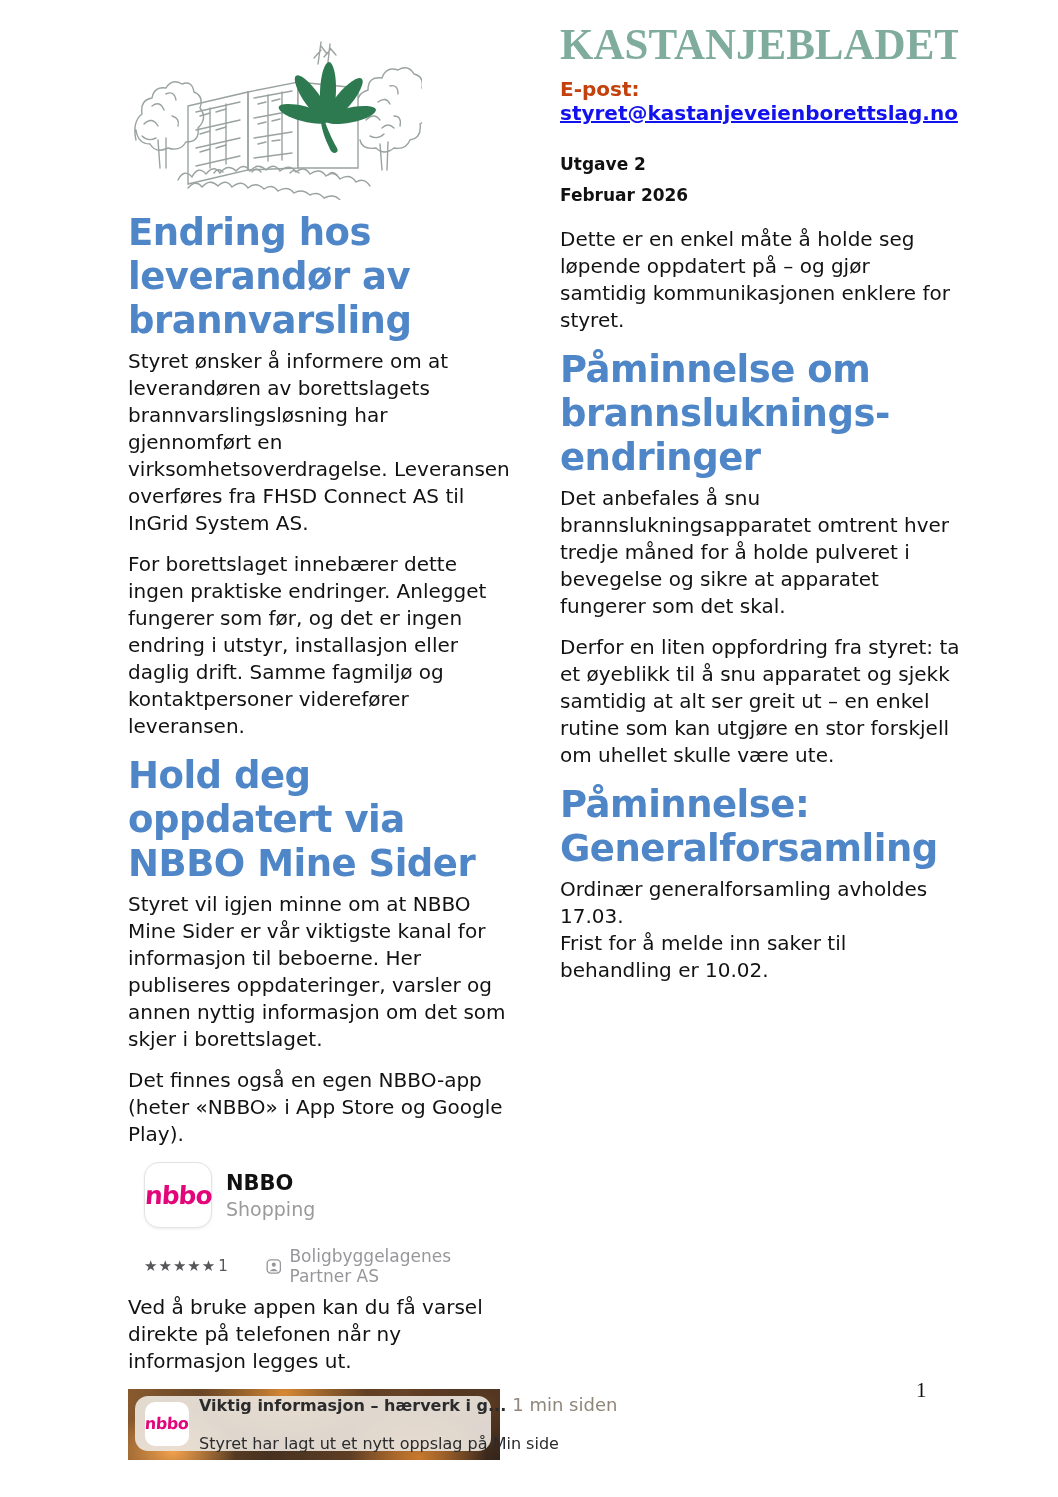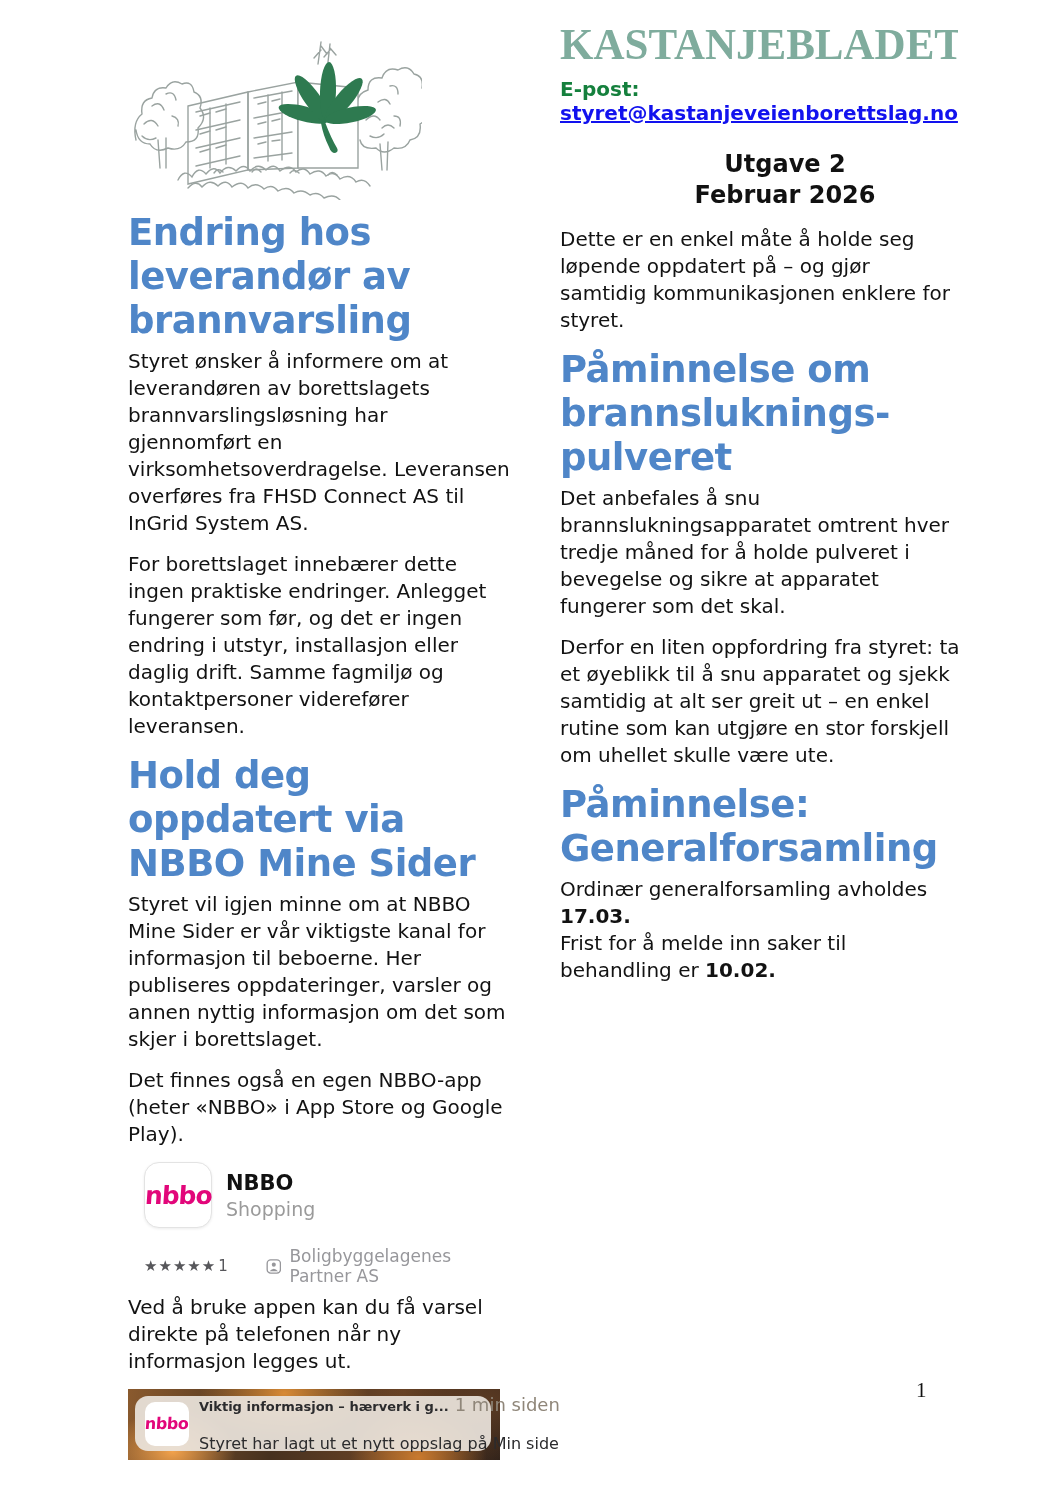--- a/index.html
+++ b/index.html
@@ -11,35 +11,35 @@
   }
 
   
   .logo-wrap { position:absolute; left:122px; top:20px; width:300px; height:180px; }
   .masthead-wrap { position:absolute; left:560px; top:18px; width:450px; }
   .masthead {
     font-family:"Liberation Serif","DejaVu Serif",serif;
     font-size:43px; font-weight:bold; color:#7FAC9D; letter-spacing:0px;
     transform:scaleY(1.05); transform-origin:left top; white-space:nowrap;
   }
-  .email-label { margin-top:10px; font-size:20px; font-weight:bold; color:#15803d; }
+  .email-label { margin-top:10px; font-size:20px; font-weight:bold; color:#c2410c; }
   .email-link  { font-size:20px; font-weight:bold; color:#1212EE; text-decoration:underline; display:inline-block; }
-  .issue { margin-top:24px; font-size:24px; font-weight:bold; color:#111; line-height:31px; white-space:pre-line;text-align:center; }
+  .issue { margin-top:24px; font-size:17px; font-weight:bold; color:#111; line-height:31px; white-space:pre-line; }
 
   
   .col-left  { position:absolute; left:128px; top:211px; width:385px; }
   .col-right { position:absolute; left:560px; top:226px; width:400px; }
 
   h2.art {
     color:#4F86C8; font-size:37px; line-height:44px; font-weight:bold;
     letter-spacing:-0.5px; white-space:pre-line; margin:8px 0 5px 0;
   }
   h2.art:first-child { margin-top:0; }
   p.body { font-size:20px; line-height:27px; margin:0 0 14px 0; color:#121212; }
-  p.body strong { font-weight:bold; }
+  p.body strong { font-weight:normal; }
 
   
   .app-card { margin:2px 0 8px 16px; width:356px; }
   .app-card-top { display:flex; align-items:center; }
   .app-icon {
     width:68px; height:66px; background:#fff; border:1px solid #e3e3e3;
     border-radius:15px; box-shadow:0 1px 3px rgba(0,0,0,0.08);
     display:flex; align-items:center; justify-content:center;
   }
   .app-icon span { color:#E2067A; font-weight:bold; font-size:25px; letter-spacing:-1px; transform:skewX(-4deg); }
@@ -67,21 +67,21 @@
     background:rgba(234,227,219,0.93); border-radius:13px;
     display:flex; align-items:center; padding:0 10px;
   }
   .notif-icon {
     width:44px; height:44px; border-radius:10px; background:#fff; flex:0 0 44px;
     display:flex; align-items:center; justify-content:center;
   }
   .notif-icon span { color:#E2067A; font-weight:bold; font-size:16px; letter-spacing:-0.5px; transform:skewX(-4deg); }
   .notif-texts { margin-left:10px; flex:1; min-width:0; }
   .notif-row1 { display:flex; align-items:baseline; }
-  .notif-title { font-size:13px; font-weight:bold; color:#2b2b2d; white-space:nowrap; }
+  .notif-title { font-size:16px; font-weight:bold; color:#2b2b2d; white-space:nowrap; }
   .notif-time  { font-size:18px; color:#8f8679; margin-left:auto; padding-left:6px; white-space:nowrap; }
   .notif-body  { font-size:16px; color:#2b2b2d; margin-top:19px; white-space:nowrap; }
 
   .page-number {
     position:absolute; left:916px; top:1378px;
     font-family:"Liberation Serif","DejaVu Serif",serif; font-size:21px; color:#111;
   }
 </style>
 </head>
 <body>
@@ -191,21 +191,21 @@
         </div>
       </div>
     </div>
   </div>
 
   <div class="col-right">
     <p class="body">Dette er en enkel måte å holde seg løpende oppdatert på – og gjør samtidig kommunikasjonen enklere for styret.</p>
 
     <h2 class="art">Påminnelse om
 brannsluknings-
-pulveret</h2>
+endringer</h2>
     <p class="body">Det anbefales å snu brannslukningsapparatet omtrent hver tredje måned for å holde pulveret i bevegelse og sikre at apparatet fungerer som det skal.</p>
     <p class="body">Derfor en liten oppfordring fra styret: ta et øyeblikk til å snu apparatet og sjekk samtidig at alt ser greit ut – en enkel rutine som kan utgjøre en stor forskjell om uhellet skulle være ute.</p>
 
     <h2 class="art">Påminnelse:
 Generalforsamling</h2>
     <p class="body"><span>Ordinær generalforsamling avholdes </span><strong>17.03.</strong><br><span>Frist for å melde inn saker til behandling er </span><strong>10.02.</strong></p>
   </div>
 
   <div class="page-number">1</div>
 </div>

